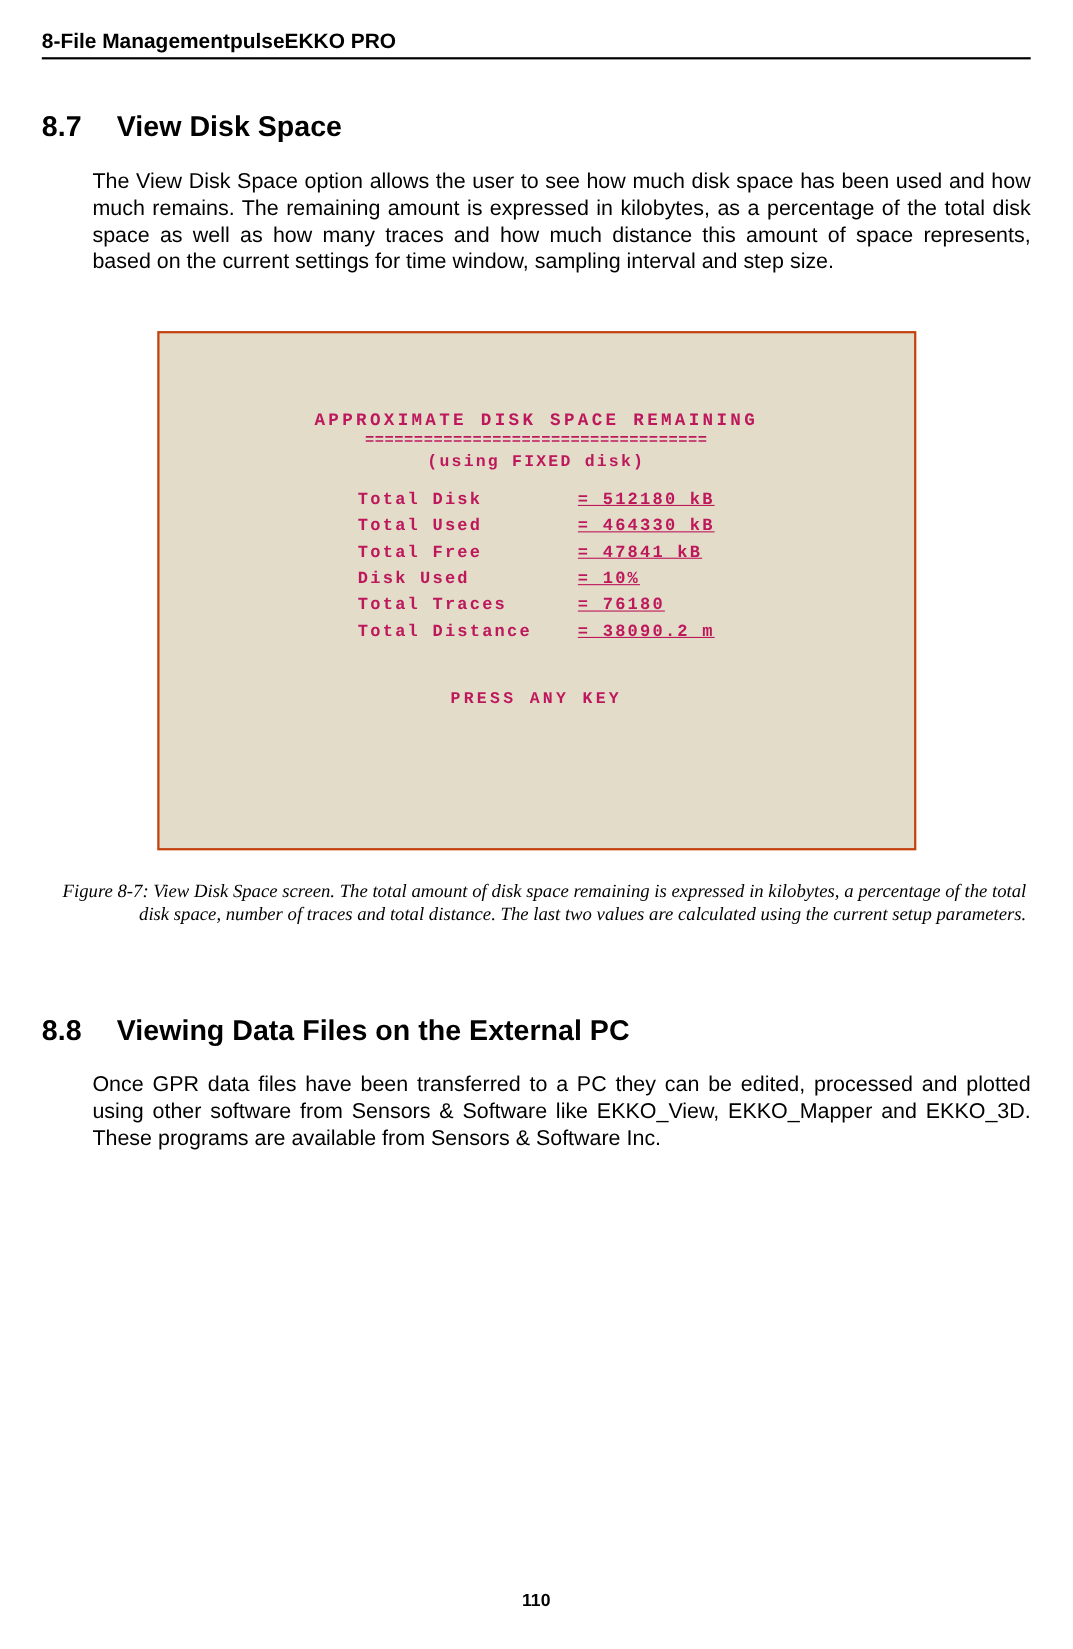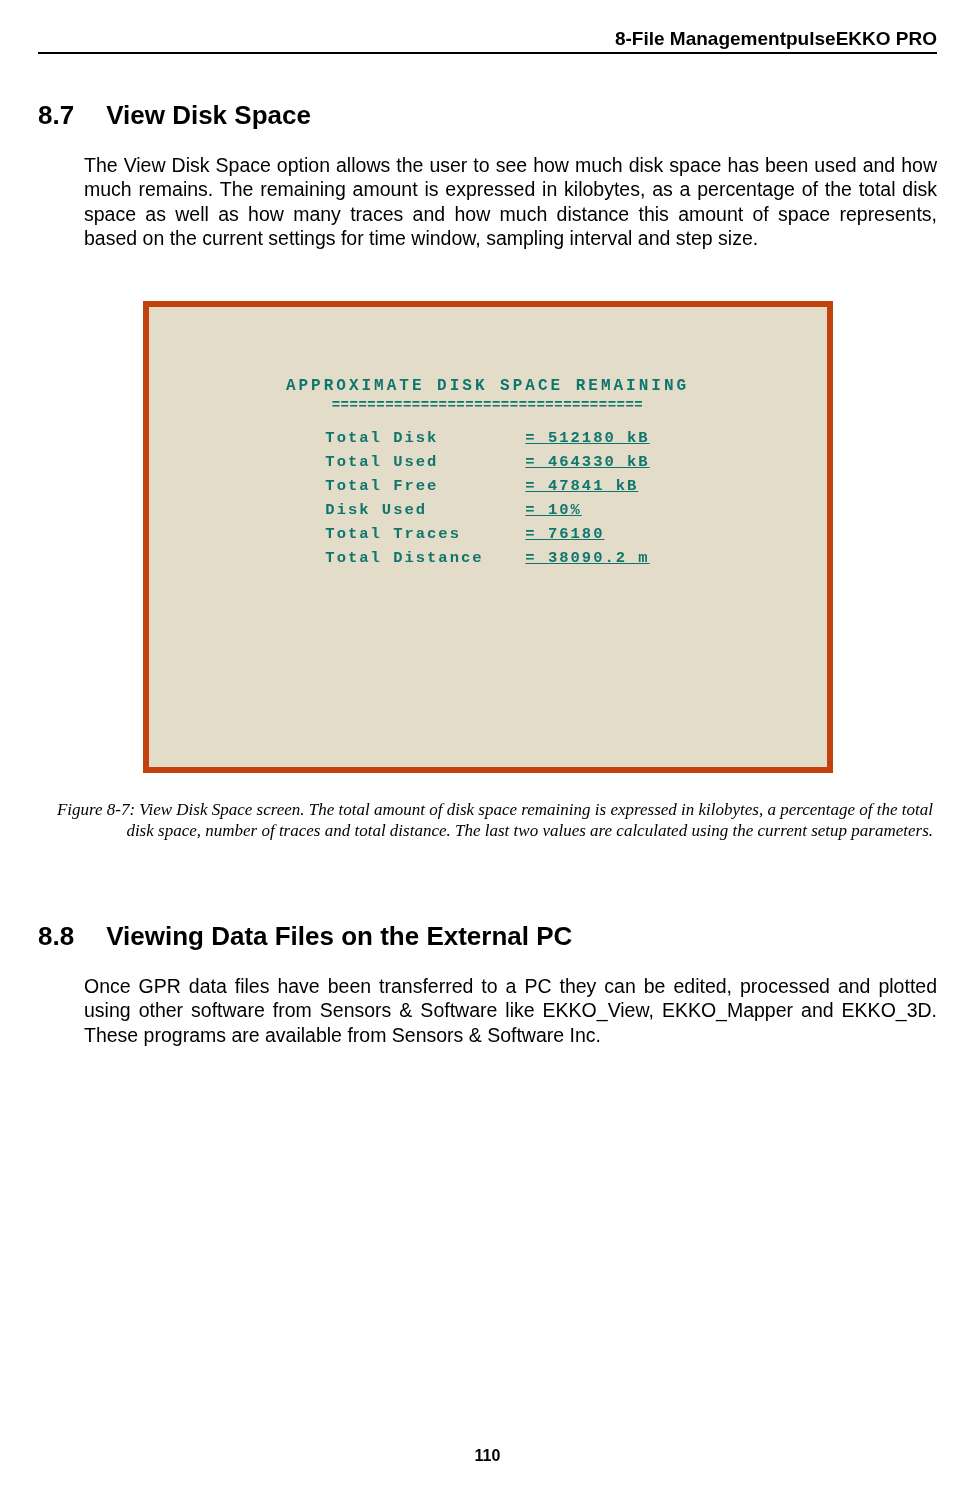--- a/index.html
+++ b/index.html
@@ -7,21 +7,21 @@
       width: 975px;
       height: 1499px;
       background: #fff;
       font-family: Arial, Helvetica, sans-serif;
       color: #000;
       padding: 28px 38px 0 38px;
       position: relative;
     }
     .header {
       display: flex;
-      justify-content: flex-end;
+      justify-content: flex-start;
       border-bottom: 2px solid #000;
       padding-bottom: 2px;
       margin-bottom: 46px;
       font-weight: bold;
       font-size: 19px;
     }
     h2.section {
       font-size: 26px;
       font-weight: bold;
       margin-bottom: 22px;
@@ -32,27 +32,27 @@
       font-size: 19.5px;
       line-height: 1.25;
       text-align: justify;
       margin-bottom: 20px;
       margin-left: 46px;
     }
     .screenshot-wrap {
       width: 690px;
       height: 472px;
       margin: 50px auto 26px;
-      border: 6px solid #c2410c;
+      border: 2px solid #c2410c;
       background: #e3dcc8;
       padding: 70px 0 0 0;
       text-align: center;
       font-family: "Courier New", monospace;
       font-weight: bold;
-      color: #0f766e;
+      color: #be185d;
       letter-spacing: 1px;
     }
     .scr-title { font-size: 16px; letter-spacing: 3px; filter: blur(0.3px); }
     .scr-sep { font-size: 14px; letter-spacing: 0.5px; margin-top: 2px; filter: blur(0.3px); }
     .scr-sub { font-size: 15px; margin-top: 3px; letter-spacing: 2px; filter: blur(0.3px); }
     .scr-table { margin: 16px auto 0; text-align: left; display: inline-block; filter: blur(0.3px); text-decoration: underline; }
     .scr-row { font-size: 15.5px; letter-spacing: 2px; margin-bottom: 6px; white-space: pre; }
     .scr-label { display: inline-block; width: 200px; }
     .scr-press { margin-top: 38px; font-size: 15px; letter-spacing: 3px; filter: blur(0.3px); }
     .caption {
@@ -83,28 +83,30 @@
 
 <h2 class="section">
   <span class="num">8.7</span><span>View Disk Space</span>
 </h2>
 
 <p class="body">The View Disk Space option allows the user to see how much disk space has been used and how much remains. The remaining amount is expressed in kilobytes, as a percentage of the total disk space as well as how many traces and how much distance this amount of space represents, based on the current settings for time window, sampling interval and step size.</p>
 
 <div class="screenshot-wrap">
   <div class="scr-title">APPROXIMATE DISK SPACE REMAINING</div>
   <div class="scr-sep">===================================</div>
+  <div class="scr-sub">(using FIXED disk)</div>
   <div class="scr-table">
     <div class="scr-row"><span class="scr-label">Total Disk</span><span>= 512180 kB</span></div>
     <div class="scr-row"><span class="scr-label">Total Used</span><span>= 464330 kB</span></div>
     <div class="scr-row"><span class="scr-label">Total Free</span><span>= 47841 kB</span></div>
     <div class="scr-row"><span class="scr-label">Disk Used</span><span>= 10%</span></div>
     <div class="scr-row"><span class="scr-label">Total Traces</span><span>= 76180</span></div>
     <div class="scr-row"><span class="scr-label">Total Distance</span><span>= 38090.2 m</span></div>
   </div>
+  <div class="scr-press">PRESS ANY KEY</div>
 </div>
 
 <p class="caption">Figure 8-7:  View Disk Space screen. The total amount of disk space remaining is expressed in kilobytes, a percentage of the total disk space, number of traces and total distance. The last two values are calculated using the current setup parameters.</p>
 
 <h2 class="section">
   <span class="num">8.8</span><span>Viewing Data Files on the External PC</span>
 </h2>
 
 <p class="body">Once GPR data files have been transferred to a PC they can be edited, processed and plotted using other software from Sensors &amp; Software like EKKO_View, EKKO_Mapper and EKKO_3D. These programs are available from Sensors &amp; Software Inc.</p>
 

